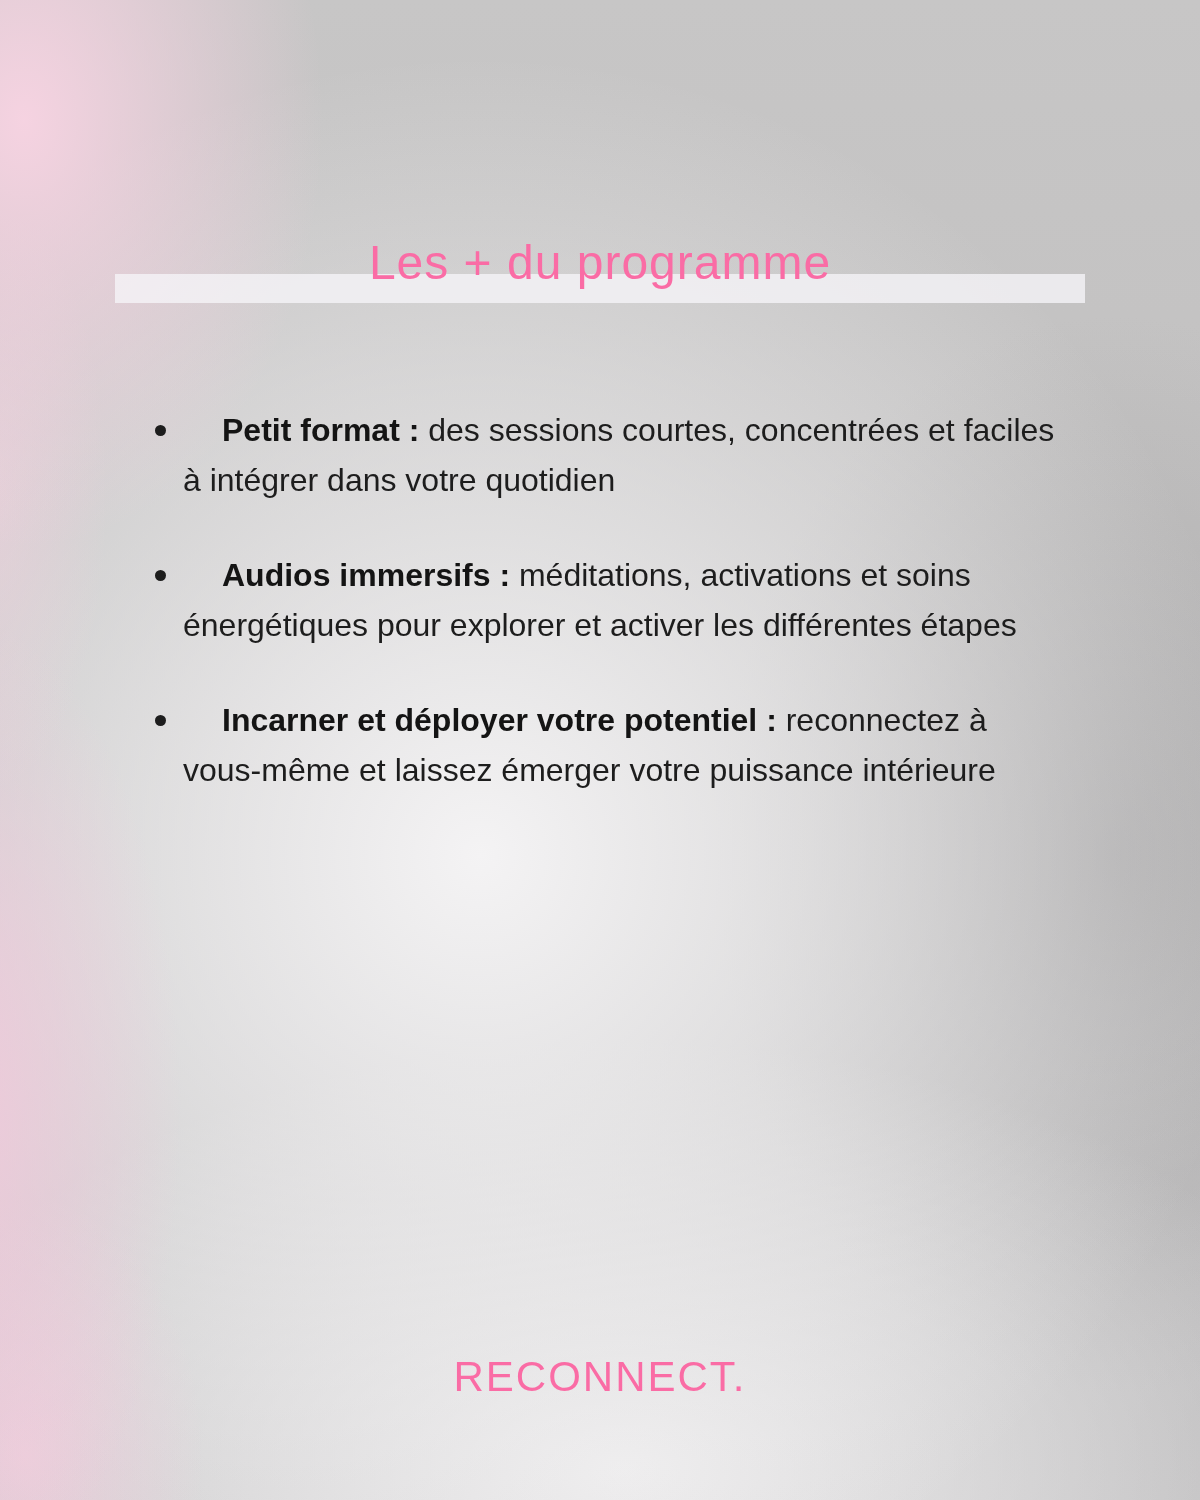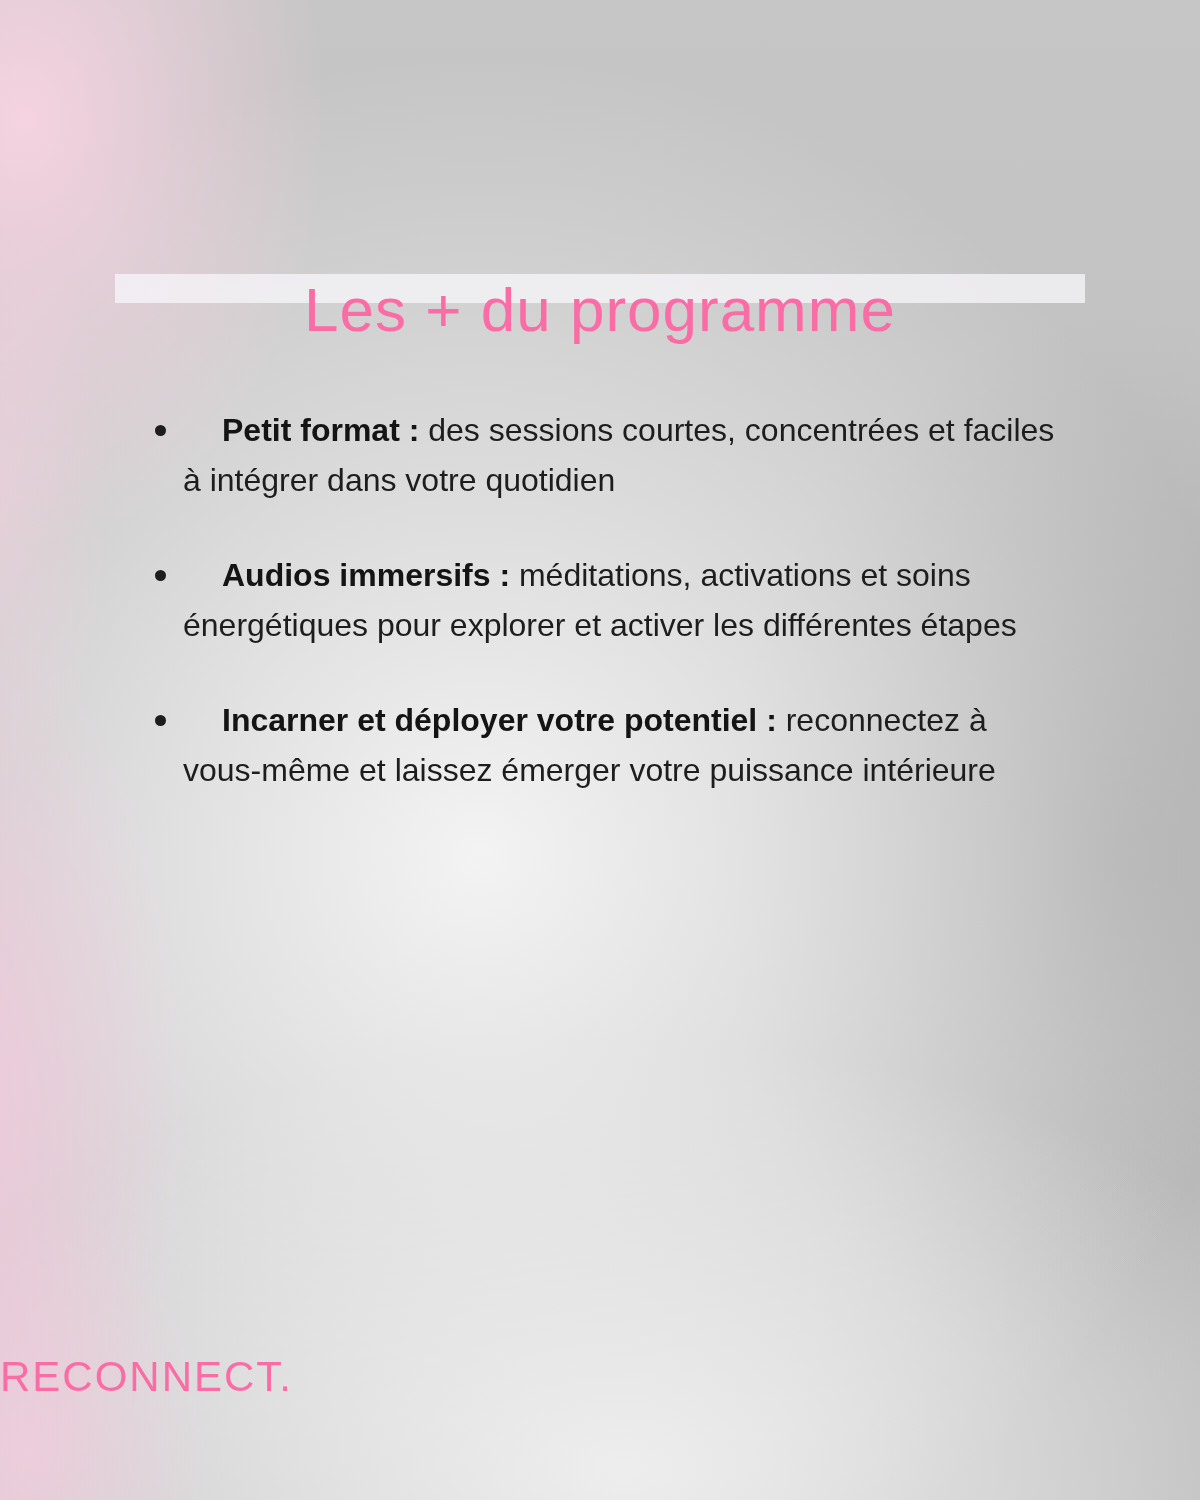--- a/index.html
+++ b/index.html
@@ -36,27 +36,26 @@
     height: 29px;
     background: rgba(246, 245, 248, 0.78);
     z-index: 1;
   }
   .title {
     position: absolute;
     left: 0;
     top: 239px;
     width: 100%;
     text-align: center;
-    font-size: 62px;
+    font-size: 48px;
     line-height: 1;
     font-weight: 400;
     letter-spacing: 1px;
     color: var(--accent, #fa6ca5);
     z-index: 2;
-    margin-top: 40px;
   }
 
   
   .benefits {
     position: absolute;
     left: 155px;
     top: 405px;
     width: 930px;
     list-style: none;
     margin: 0;
@@ -89,20 +88,21 @@
     color: #141414;
     margin-left: 39px;
   }
 
   
   .brand {
     position: absolute;
     left: 0;
     top: 1356px;
     width: 100%;
+    text-align: center;
     font-size: 42px;
     line-height: 1;
     font-weight: 400;
     letter-spacing: 2px;
     color: var(--accent, #fa6ca5);
     z-index: 2;
   }
   .handle {
     position: absolute;
     left: 0;

